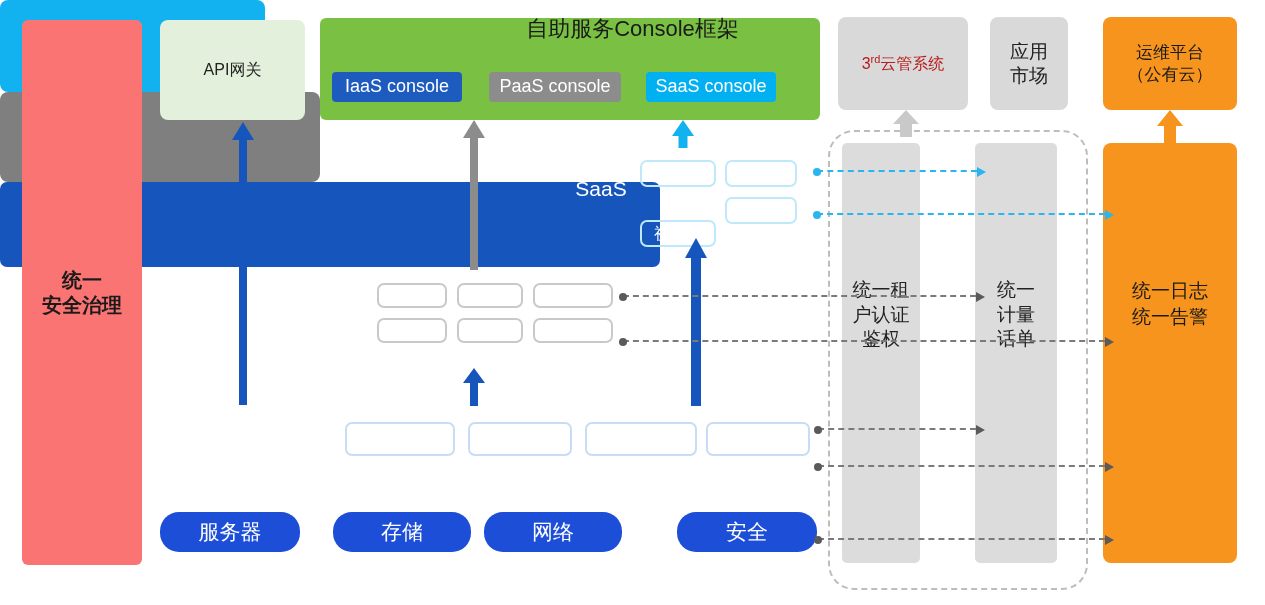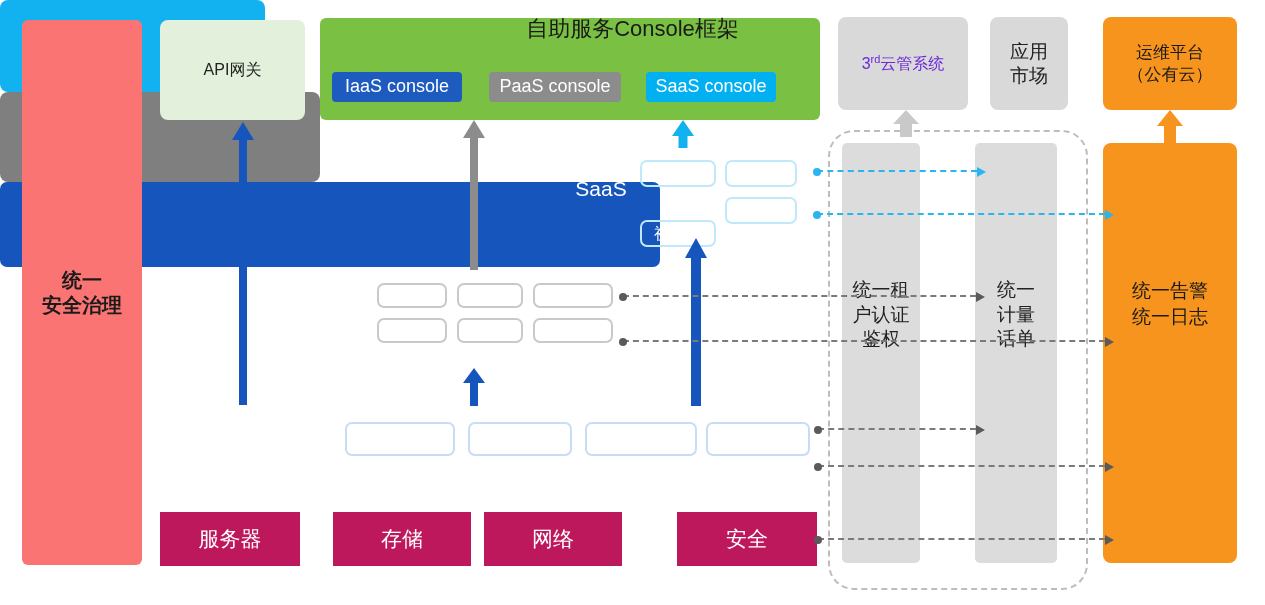--- a/index.html
+++ b/index.html
@@ -15,21 +15,21 @@
   #apigw{left:160px;top:20px;width:145px;height:100px;background:#e2f0dc;color:#222;font-size:16px;}
 
   
   #console{left:320px;top:18px;width:500px;height:102px;background:#7ac143;border-radius:6px;align-items:flex-start;}
   #consoleTitle{position:absolute;left:0;top:14px;width:100%;text-align:center;color:#1a1a1a;font-size:22px;font-weight:500;}
   #iaas{left:332px;top:72px;width:130px;height:30px;background:#1e5bbf;color:#fff;font-size:18px;border-radius:4px;}
   #paasc{left:489px;top:72px;width:132px;height:30px;background:#8c8c8c;color:#fff;font-size:18px;border-radius:4px;}
   #saasc{left:646px;top:72px;width:130px;height:30px;background:#00b0f0;color:#fff;font-size:18px;border-radius:4px;}
 
   
-  #cloud3rd{left:838px;top:17px;width:130px;height:93px;background:#d9d9d9;color:#6d28d9;font-size:16px;}
+  #cloud3rd{left:838px;top:17px;width:130px;height:93px;background:#d9d9d9;color:#b91c1c;font-size:16px;}
   #appmkt{left:990px;top:17px;width:78px;height:93px;background:#d9d9d9;color:#222;font-size:19px;text-align:center;}
   #ops{left:1103px;top:17px;width:134px;height:93px;background:#f7941d;color:#1a1a1a;font-size:17px;}
 
   
   #saas{left:552px;top:145px;width:265px;height:92px;background:#12b2f0;border-radius:8px;}
   #saasLabel{position:absolute;left:566px;top:177px;width:70px;color:#fff;font-size:21px;text-align:center;}
   .saasChip{border:2px solid #bfe9fb;color:#fff;font-size:16px;background:transparent;}
   #s1{left:640px;top:160px;width:76px;height:27px;}
   #s2{left:725px;top:160px;width:72px;height:27px;}
   #s3{left:640px;top:197px;width:76px;height:27px;margin-top:23px;}
@@ -49,21 +49,21 @@
   
   #infra{left:160px;top:403px;width:660px;height:85px;background:#1656bc;border-radius:7px;}
   #infraLabel{position:absolute;left:175px;top:427px;color:#fff;font-size:20px;}
   .infraChip{border:2px solid #c8dcf5;color:#fff;font-size:19px;background:transparent;}
   #i1{left:345px;top:422px;width:110px;height:34px;}
   #i2{left:468px;top:422px;width:104px;height:34px;}
   #i3{left:585px;top:422px;width:112px;height:34px;}
   #i4{left:706px;top:422px;width:104px;height:34px;}
 
   
-  .hw{background:#be185d;color:#fff;font-size:21px;border-radius:0;top:512px;height:54px;}
+  .hw{background:#1d4ed8;color:#fff;font-size:21px;border-radius:19px;top:512px;height:40px;}
   #h1{left:160px;width:140px;}
   #h2{left:333px;width:138px;}
   #h3{left:484px;width:138px;}
   #h4{left:677px;width:140px;}
 
   
   #dashCont{position:absolute;left:828px;top:130px;width:260px;height:460px;border:2px dashed #bdbdbd;border-radius:26px;box-sizing:border-box;}
   #gcol1{position:absolute;left:842px;top:143px;width:78px;height:420px;background:#dcdcdc;border-radius:5px;}
   #gcol2{position:absolute;left:975px;top:143px;width:82px;height:420px;background:#dcdcdc;border-radius:5px;}
   #gcol1Label{position:absolute;left:842px;top:278px;width:78px;text-align:center;color:#222;font-size:19px;line-height:1.3;}
@@ -203,22 +203,22 @@
     <div>鉴权</div>
   </div>
   <div id="gcol2Label">
     <div>统一</div>
     <div>计量</div>
     <div>话单</div>
   </div>
 
   <div id="opsRight"></div>
   <div id="opsRightLabel">
+    <div>统一日志</div>
     <div>统一告警</div>
-    <div>统一日志</div>
   </div>
 
   <div class="sarrow" style="left:232px;top:122px;width:22px;height:283px;">
     <div class="head" style="border-bottom:18px solid #1656bc;"></div>
     <div class="shaft" style="top:18px;width:8px;height:265px;background:#1656bc;"></div>
   </div>
 
   <div class="sarrow" style="left:463px;top:120px;width:22px;height:150px;">
     <div class="head" style="border-bottom:18px solid #8c8c8c;"></div>
     <div class="shaft" style="top:18px;width:8px;height:132px;background:#8c8c8c;"></div>

